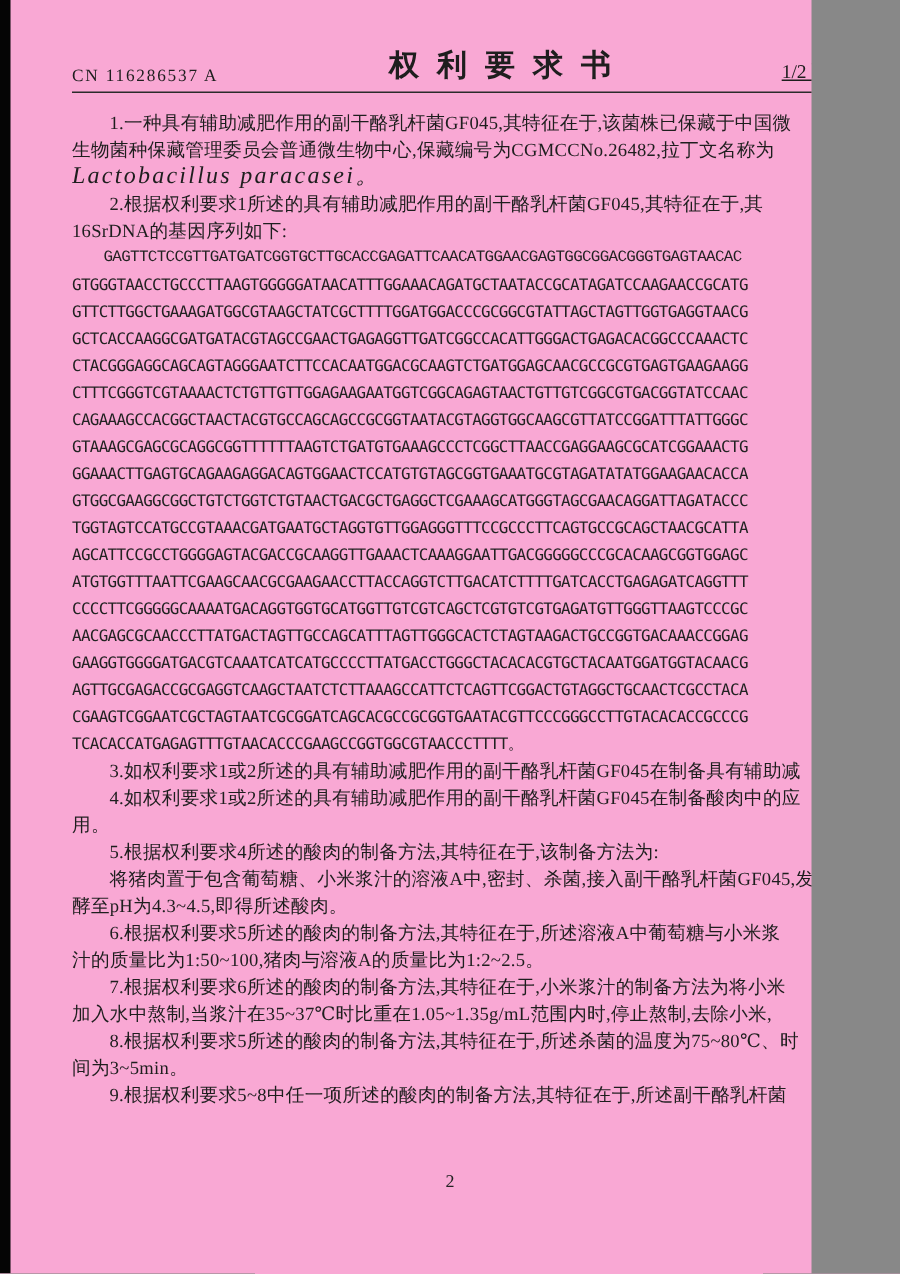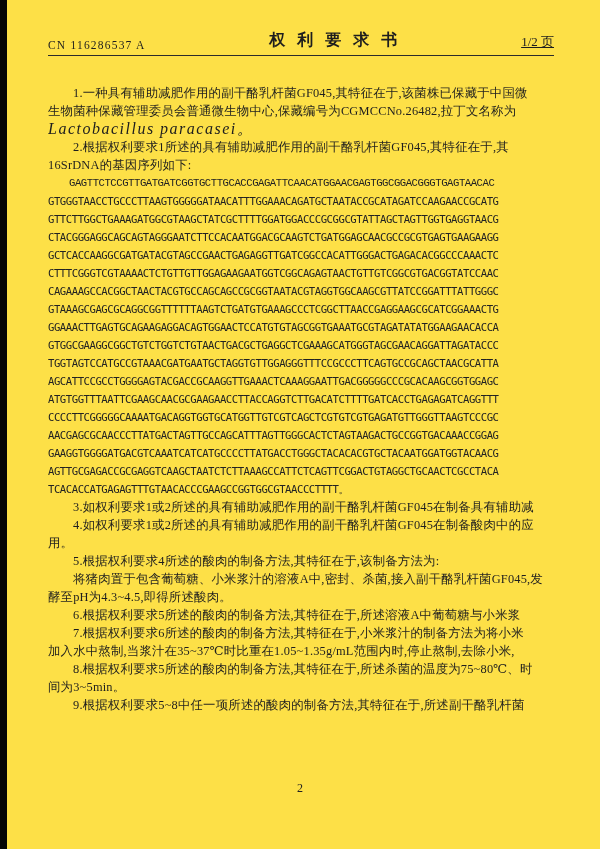--- a/index.html
+++ b/index.html
@@ -1,47 +1,48 @@
 <!DOCTYPE html>
 <html><head>
 <meta charset="utf-8">
 <style>
   html,body{margin:0;padding:0;background:#888;}
   .page{
     position:relative;
-    width:600px;height:849px;
-    background:#fde047;
+    width:504px;height:849px;
+    background:#f9a8d4;
     overflow:hidden;
     font-family:"Liberation Serif","DejaVu Serif",serif;
     color:#1e1e1e;
+    padding-left:37px;
   }
   .scan-edge{
     position:absolute;left:0;top:0;width:7px;height:849px;background:#050505;
   }
   .content{
     position:absolute;left:48px;top:30px;width:506px;
   }
   .header{
     display:flex;align-items:flex-end;justify-content:space-between;
     padding-bottom:4px;
     border-bottom:1.6px solid #2b2b2b;
   }
   .pub-number{
     font-size:11.5px;letter-spacing:1.2px;white-space:nowrap;
     font-family:"Liberation Serif","DejaVu Serif",serif;
   }
   .doc-title{
-    font-size:16px;font-weight:bold;letter-spacing:12px;white-space:nowrap;
+    font-size:20px;font-weight:bold;letter-spacing:12px;white-space:nowrap;
     transform:translateX(6px);
   }
   .page-indicator{
     font-size:13px;white-space:nowrap;text-decoration:underline;
   }
   .body-lines{
-    margin-top:28px;
+    margin-top:11px;
   }
   .line{
     height:18px;line-height:18px;
     font-size:12.4px;
     white-space:nowrap;overflow:hidden;
     letter-spacing:0.2px;
   }
   .line.para-start{ text-indent:25px; }
   .line.latin{
     font-style:italic;
@@ -78,42 +79,44 @@
 
     <div class="body-lines">
         <div class="line para-start">1.一种具有辅助减肥作用的副干酪乳杆菌GF045,其特征在于,该菌株已保藏于中国微</div>
         <div class="line">生物菌种保藏管理委员会普通微生物中心,保藏编号为CGMCCNo.26482,拉丁文名称为</div>
         <div class="line latin">Lactobacillus paracasei。</div>
         <div class="line para-start">2.根据权利要求1所述的具有辅助减肥作用的副干酪乳杆菌GF045,其特征在于,其</div>
         <div class="line">16SrDNA的基因序列如下:</div>
         <div class="line seq seq-start">GAGTTCTCCGTTGATGATCGGTGCTTGCACCGAGATTCAACATGGAACGAGTGGCGGACGGGTGAGTAACAC</div>
         <div class="line seq">GTGGGTAACCTGCCCTTAAGTGGGGGATAACATTTGGAAACAGATGCTAATACCGCATAGATCCAAGAACCGCATG</div>
         <div class="line seq">GTTCTTGGCTGAAAGATGGCGTAAGCTATCGCTTTTGGATGGACCCGCGGCGTATTAGCTAGTTGGTGAGGTAACG</div>
+        <div class="line seq">GCTCACCAAGGCGATGATACGTAGCCGAACTGAGAGGTTGATCGGCCACATTGGGACTGAGACACGGCCCAAACTC</div>
         <div class="line seq">CTACGGGAGGCAGCAGTAGGGAATCTTCCACAATGGACGCAAGTCTGATGGAGCAACGCCGCGTGAGTGAAGAAGG</div>
-        <div class="line seq">GCTCACCAAGGCGATGATACGTAGCCGAACTGAGAGGTTGATCGGCCACATTGGGACTGAGACACGGCCCAAACTC</div>
         <div class="line seq">CTTTCGGGTCGTAAAACTCTGTTGTTGGAGAAGAATGGTCGGCAGAGTAACTGTTGTCGGCGTGACGGTATCCAAC</div>
         <div class="line seq">CAGAAAGCCACGGCTAACTACGTGCCAGCAGCCGCGGTAATACGTAGGTGGCAAGCGTTATCCGGATTTATTGGGC</div>
         <div class="line seq">GTAAAGCGAGCGCAGGCGGTTTTTTAAGTCTGATGTGAAAGCCCTCGGCTTAACCGAGGAAGCGCATCGGAAACTG</div>
         <div class="line seq">GGAAACTTGAGTGCAGAAGAGGACAGTGGAACTCCATGTGTAGCGGTGAAATGCGTAGATATATGGAAGAACACCA</div>
         <div class="line seq">GTGGCGAAGGCGGCTGTCTGGTCTGTAACTGACGCTGAGGCTCGAAAGCATGGGTAGCGAACAGGATTAGATACCC</div>
         <div class="line seq">TGGTAGTCCATGCCGTAAACGATGAATGCTAGGTGTTGGAGGGTTTCCGCCCTTCAGTGCCGCAGCTAACGCATTA</div>
         <div class="line seq">AGCATTCCGCCTGGGGAGTACGACCGCAAGGTTGAAACTCAAAGGAATTGACGGGGGCCCGCACAAGCGGTGGAGC</div>
         <div class="line seq">ATGTGGTTTAATTCGAAGCAACGCGAAGAACCTTACCAGGTCTTGACATCTTTTGATCACCTGAGAGATCAGGTTT</div>
         <div class="line seq">CCCCTTCGGGGGCAAAATGACAGGTGGTGCATGGTTGTCGTCAGCTCGTGTCGTGAGATGTTGGGTTAAGTCCCGC</div>
         <div class="line seq">AACGAGCGCAACCCTTATGACTAGTTGCCAGCATTTAGTTGGGCACTCTAGTAAGACTGCCGGTGACAAACCGGAG</div>
         <div class="line seq">GAAGGTGGGGATGACGTCAAATCATCATGCCCCTTATGACCTGGGCTACACACGTGCTACAATGGATGGTACAACG</div>
         <div class="line seq">AGTTGCGAGACCGCGAGGTCAAGCTAATCTCTTAAAGCCATTCTCAGTTCGGACTGTAGGCTGCAACTCGCCTACA</div>
+        <div class="line seq">CGAAGTCGGAATCGCTAGTAATCGCGGATCAGCACGCCGCGGTGAATACGTTCCCGGGCCTTGTACACACCGCCCG</div>
         <div class="line seq">TCACACCATGAGAGTTTGTAACACCCGAAGCCGGTGGCGTAACCCTTTT。</div>
         <div class="line para-start">3.如权利要求1或2所述的具有辅助减肥作用的副干酪乳杆菌GF045在制备具有辅助减</div>
         <div class="line para-start">4.如权利要求1或2所述的具有辅助减肥作用的副干酪乳杆菌GF045在制备酸肉中的应</div>
         <div class="line">用。</div>
         <div class="line para-start">5.根据权利要求4所述的酸肉的制备方法,其特征在于,该制备方法为:</div>
         <div class="line para-start">将猪肉置于包含葡萄糖、小米浆汁的溶液A中,密封、杀菌,接入副干酪乳杆菌GF045,发</div>
         <div class="line">酵至pH为4.3~4.5,即得所述酸肉。</div>
         <div class="line para-start">6.根据权利要求5所述的酸肉的制备方法,其特征在于,所述溶液A中葡萄糖与小米浆</div>
+        <div class="line">汁的质量比为1:50~100,猪肉与溶液A的质量比为1:2~2.5。</div>
         <div class="line para-start">7.根据权利要求6所述的酸肉的制备方法,其特征在于,小米浆汁的制备方法为将小米</div>
         <div class="line">加入水中熬制,当浆汁在35~37℃时比重在1.05~1.35g/mL范围内时,停止熬制,去除小米,</div>
         <div class="line para-start">8.根据权利要求5所述的酸肉的制备方法,其特征在于,所述杀菌的温度为75~80℃、时</div>
         <div class="line">间为3~5min。</div>
         <div class="line para-start">9.根据权利要求5~8中任一项所述的酸肉的制备方法,其特征在于,所述副干酪乳杆菌</div>
       </div>
   </div>
 
   <div class="footer">
     <span class="page-number">2</span>

